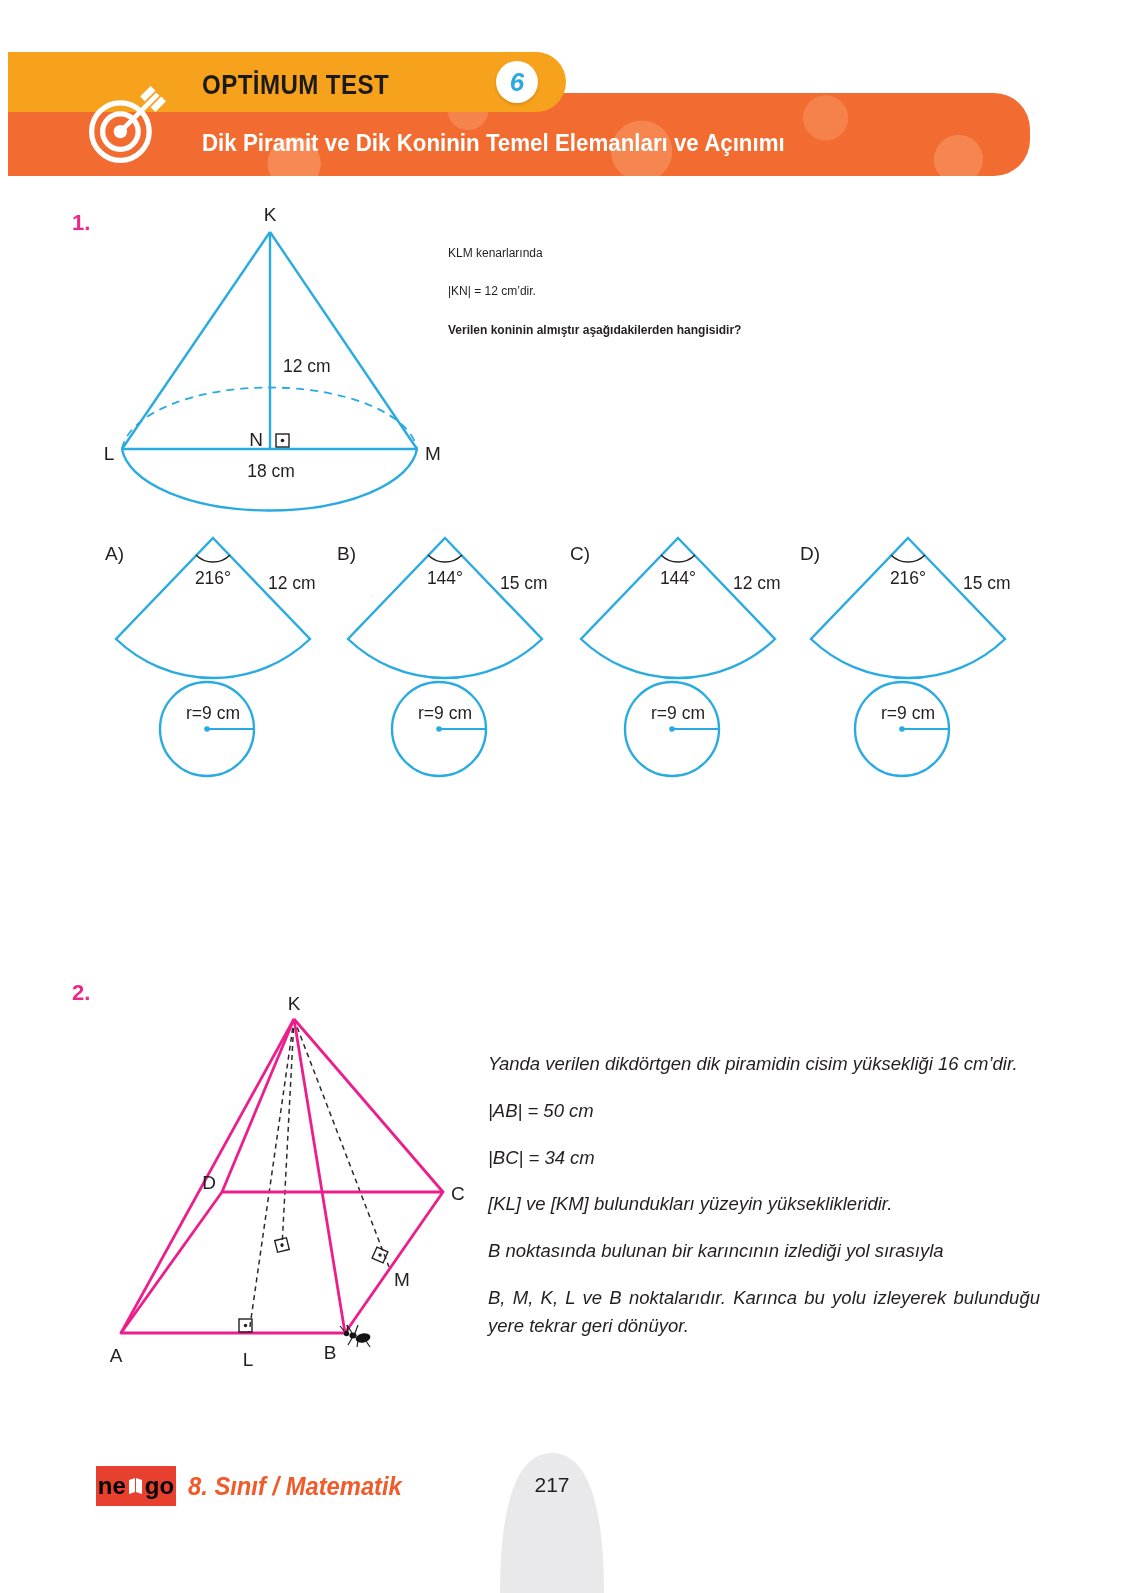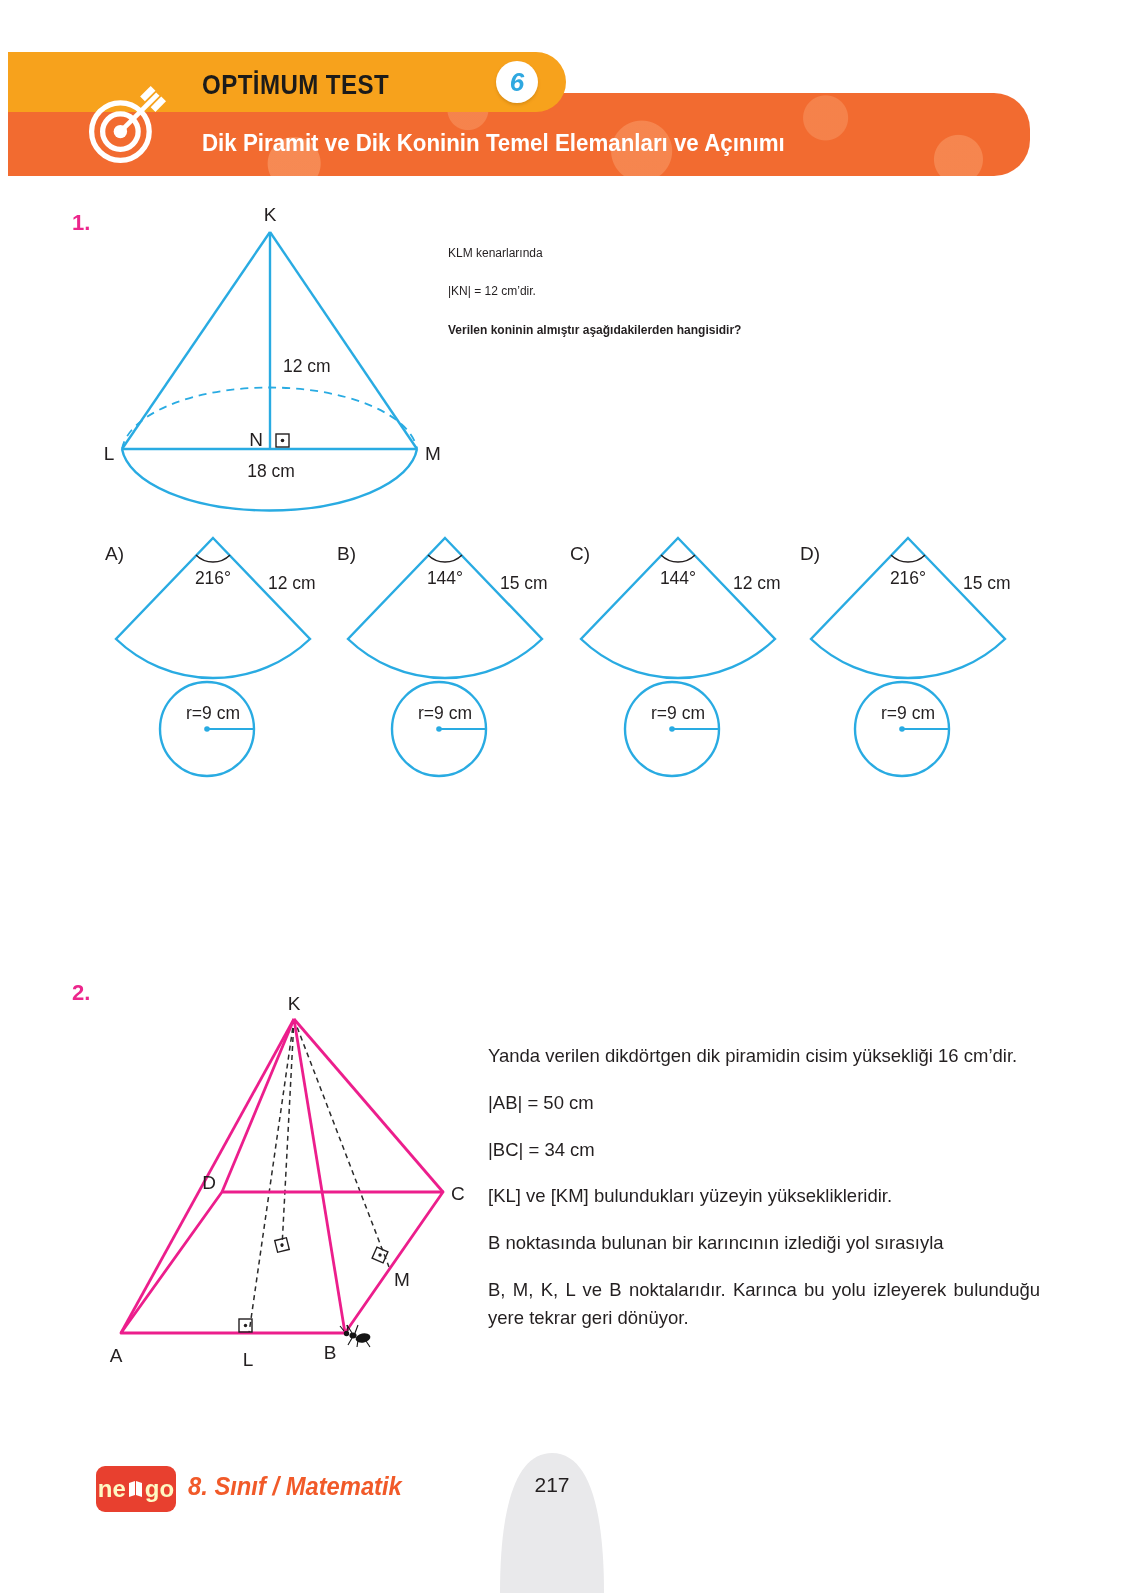--- a/index.html
+++ b/index.html
@@ -26,40 +26,40 @@
   .hdr-sub{left:202px;top:130px;z-index:4;font-size:23px;font-weight:bold;color:#ffffff;
     transform:scaleX(.97);transform-origin:left center;white-space:nowrap;}
   .target-svg{left:82px;top:74px;z-index:5;}
 
   
   .qnum{color:#EC268C;font-weight:bold;font-size:22px;z-index:3;}
   .qtext{width:590px;font-size:12px;line-height:1.45;}
   .qtext p{margin:0 0 21px 0;}
   .qtext .bold{font-weight:bold;}
   .q2text{left:488px;top:1038px;width:552px;font-size:18.5px;line-height:1.5;}
-  .q2text p{margin:4px 0 19px 0;}
+  .q2text p{margin:12px 0 19px 0;font-style:italic;}
   .q2text .just{text-align:justify;}
   .q2text .bold{font-weight:bold;}
 
   svg text{font-family:"Liberation Sans",sans-serif;fill:#231F20;}
   .cy{stroke:#29ABE2;stroke-width:2.4;fill:none;}
   .cy-thin{stroke:#29ABE2;stroke-width:1.8;fill:none;}
   .dash{stroke-dasharray:8 6;}
   .bk{stroke:#231F20;stroke-width:1.4;fill:none;}
   .pk{stroke:#EC1E8C;stroke-width:2.8;fill:none;stroke-linejoin:round;}
   .bdash{stroke:#2b2b2b;stroke-width:1.5;fill:none;stroke-dasharray:5 4;}
   .lbl{font-size:19px;}
   .dim{font-size:17.5px;}
 
   .option{top:528px;width:235px;height:258px;}
   .answers span{position:absolute;top:1412px;font-size:18.5px;}
 
   
-  .logo{left:96px;top:1466px;width:80px;height:46px;background:#E8402F;border-radius:9px;
-    display:flex;align-items:center;justify-content:center;gap:2px;color:#fef9c3;
+  .logo{left:96px;top:1466px;width:80px;height:40px;background:#E8402F;border-radius:0;
+    display:flex;align-items:center;justify-content:center;gap:2px;color:#000000;
     font-weight:bold;font-size:24px;}
   .series{left:188px;top:1472px;font-size:25px;font-weight:bold;font-style:italic;color:#F15A29;
     transform:scaleX(.95);transform-origin:left center;white-space:nowrap;}
   .tab-svg{left:480px;top:1448px;}
 </style>
 </head>
 <body>
 
 <div class="page">
 

